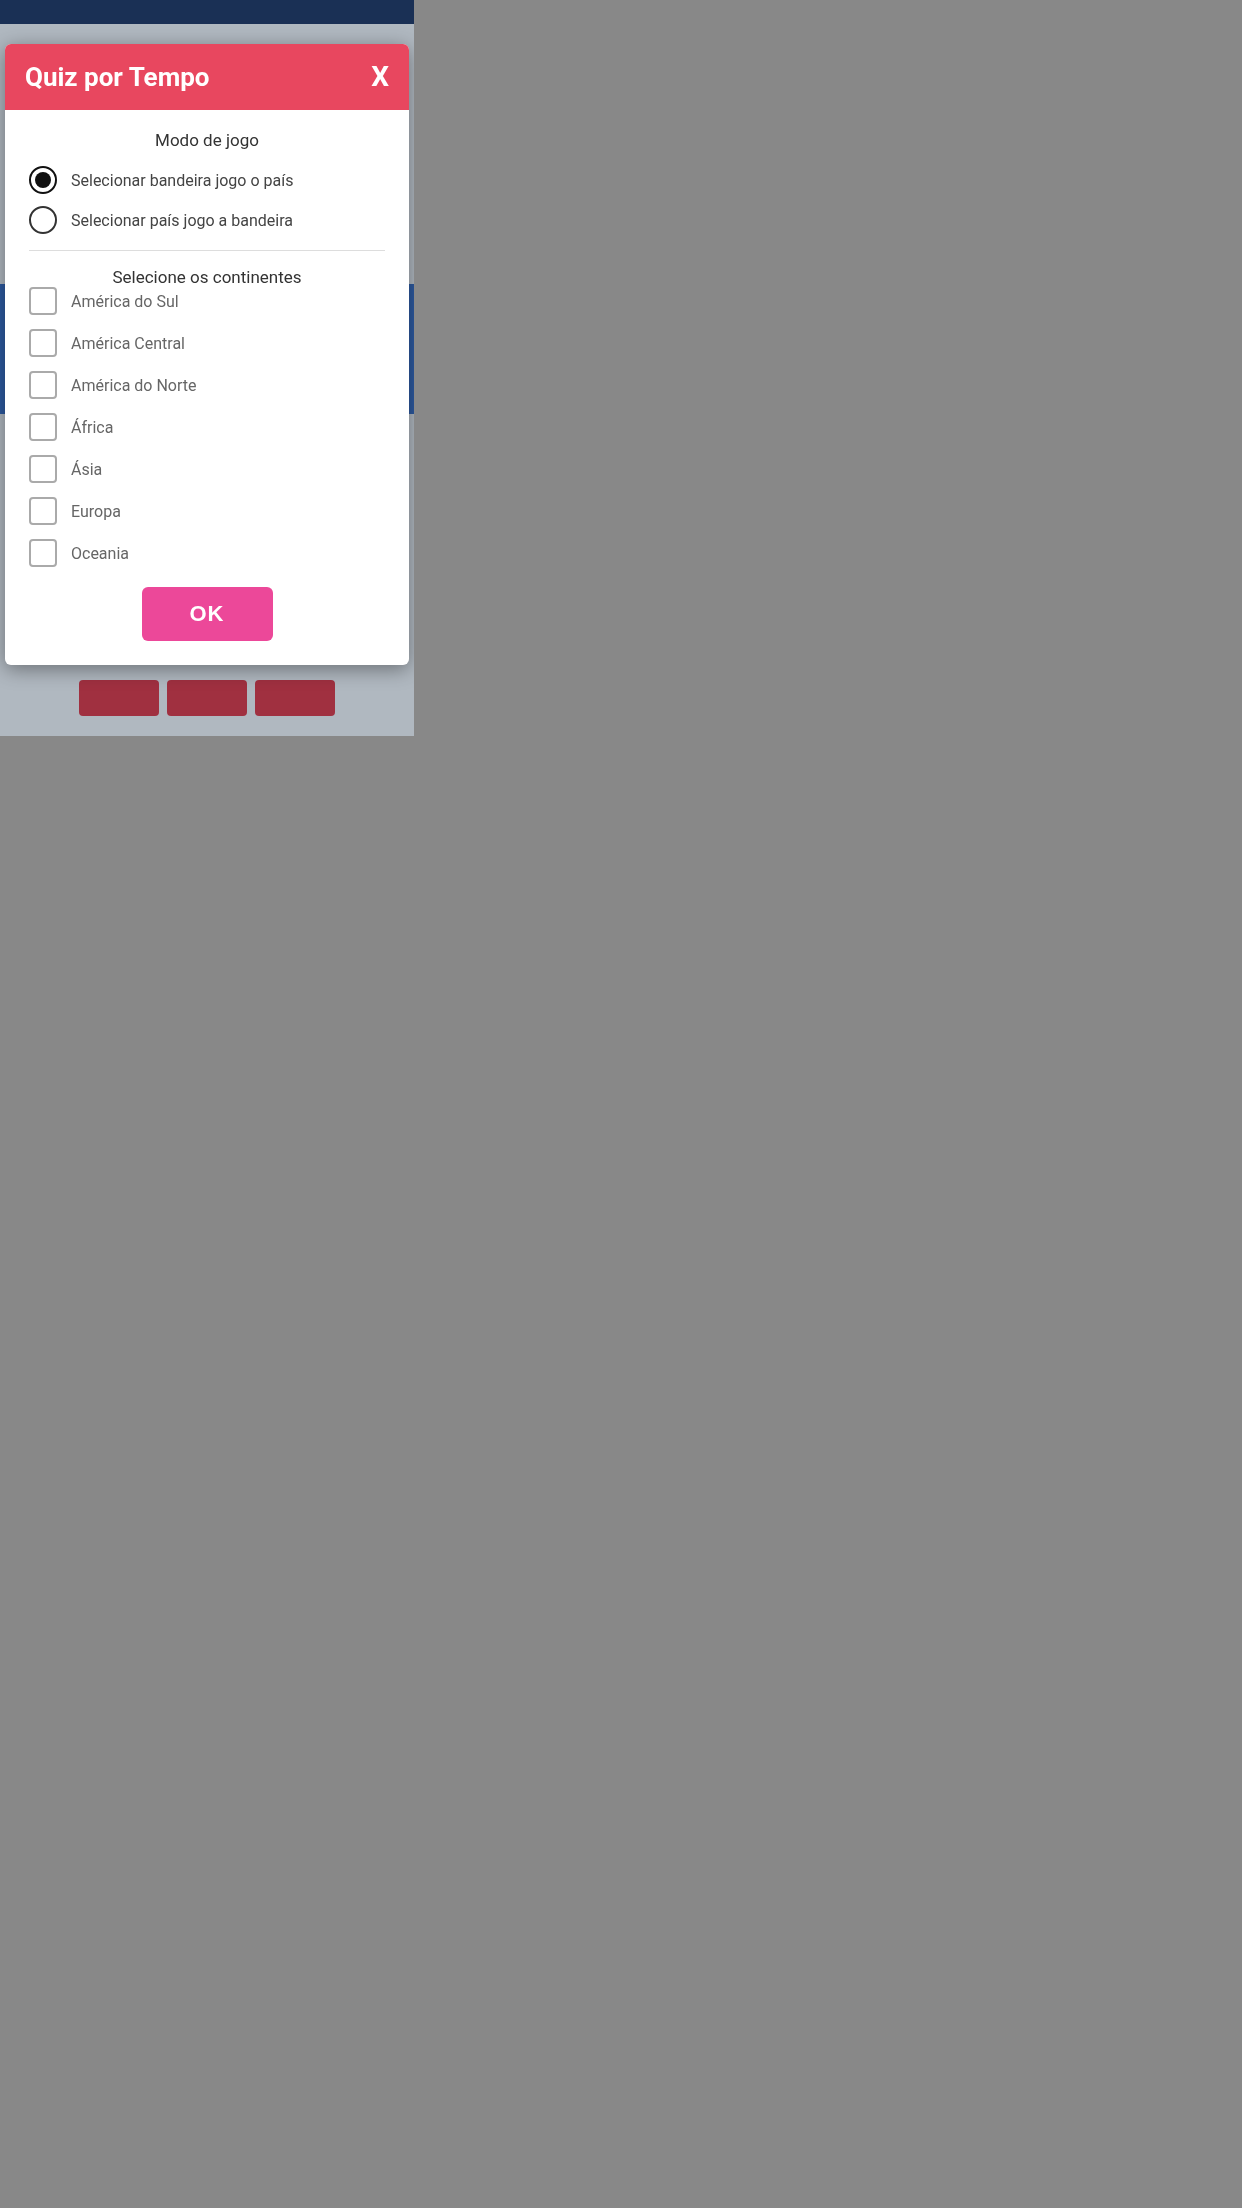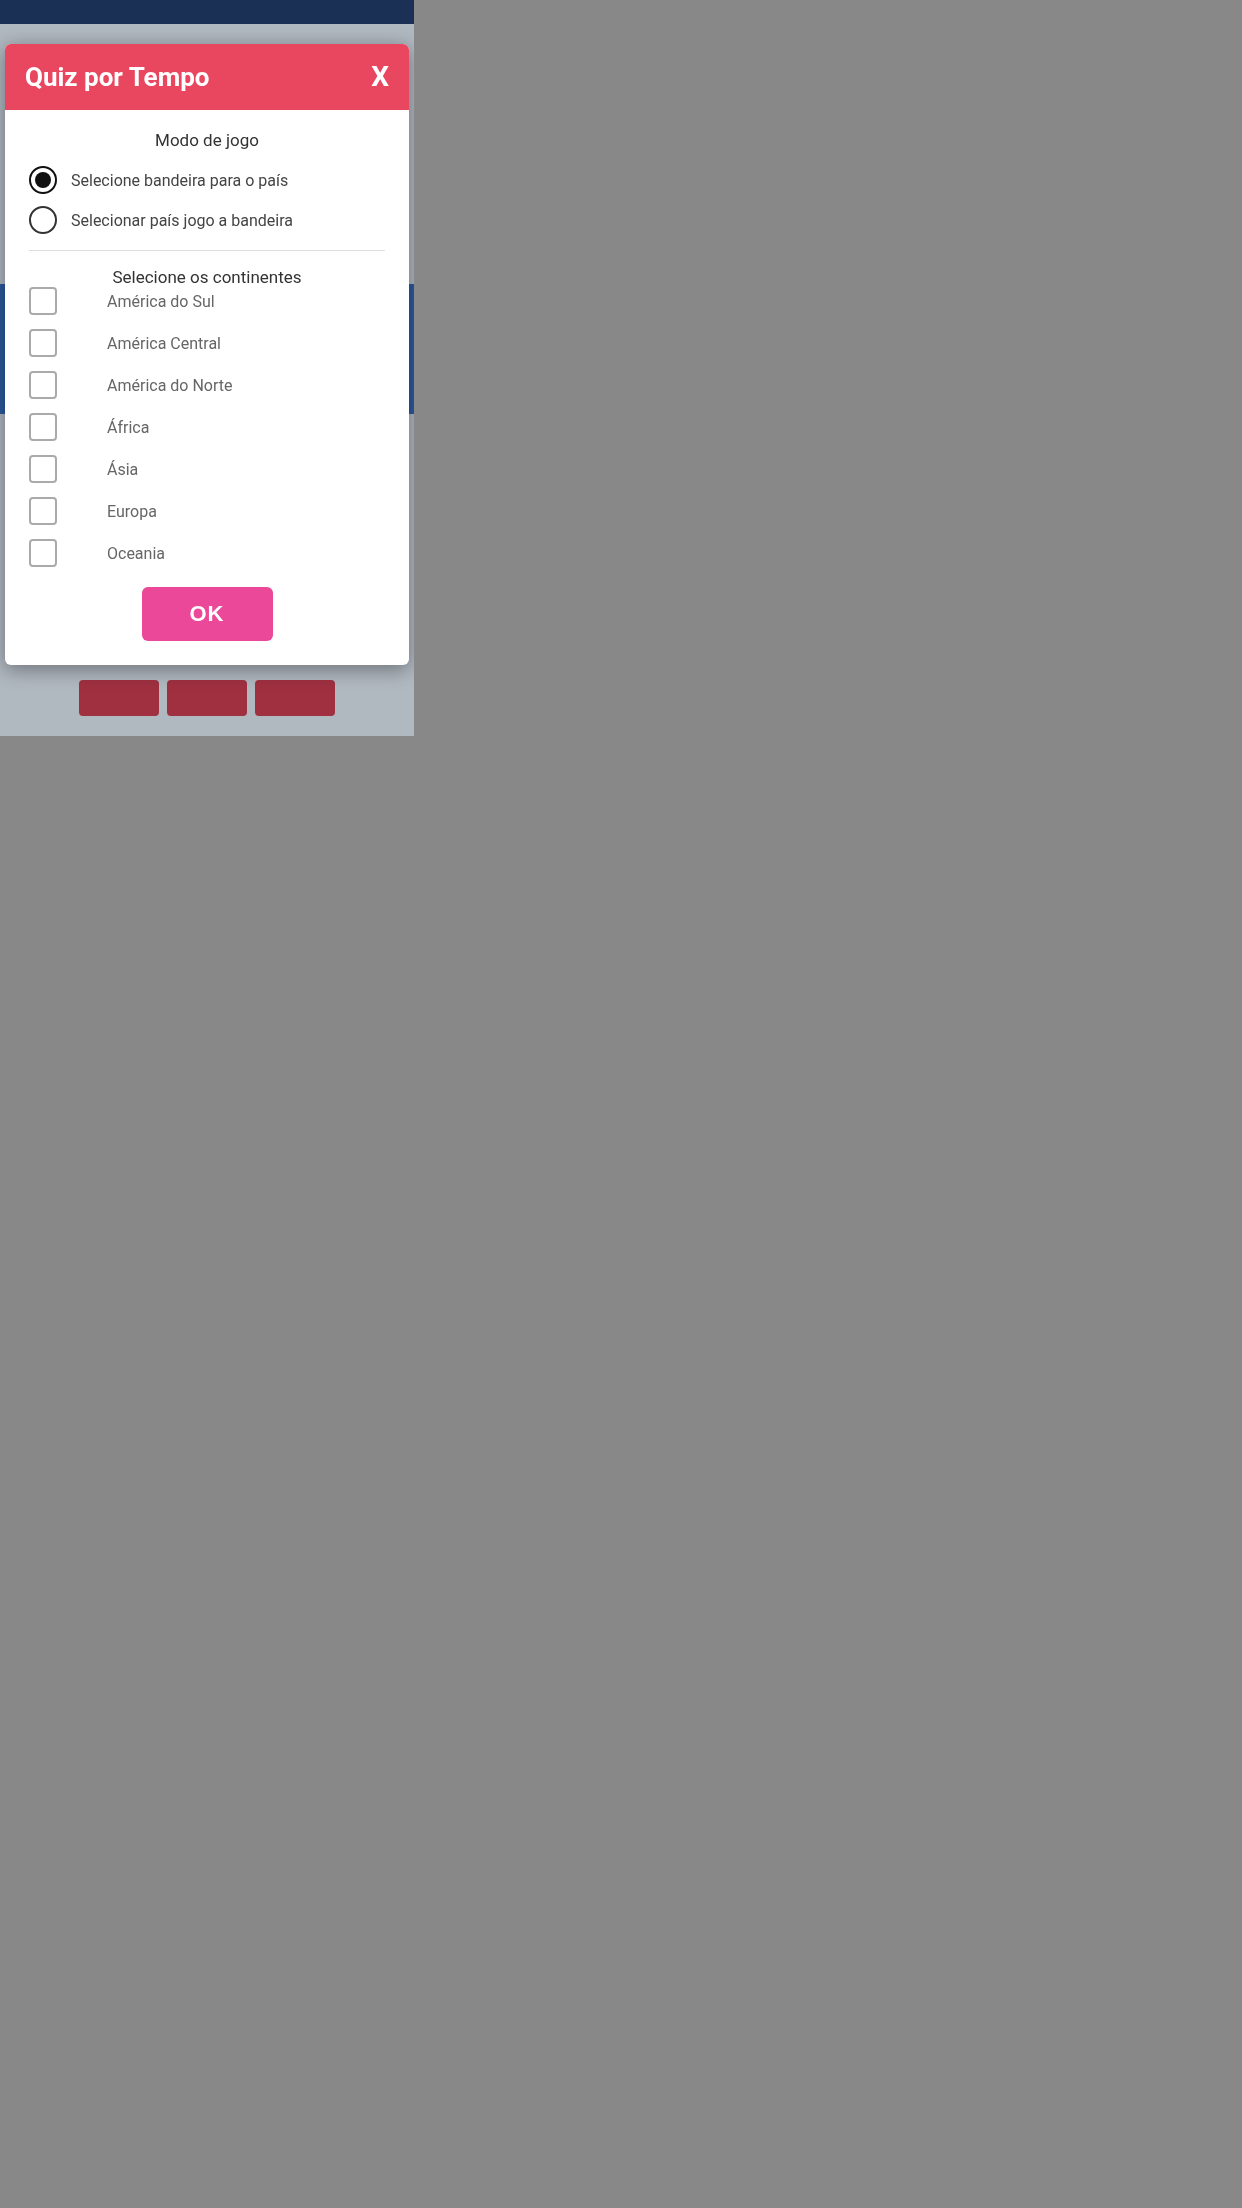--- a/index.html
+++ b/index.html
@@ -184,21 +184,20 @@
 
     .checkbox-group {
       margin-bottom: 20px;
     }
 
     .checkbox-item {
       display: flex;
       align-items: center;
       margin-bottom: 14px;
       cursor: pointer;
-      gap: 36px;
     }
 
     .checkbox-box {
       width: 28px;
       height: 28px;
       border: 2.5px solid #aaa;
       border-radius: 4px;
       margin-right: 14px;
       flex-shrink: 0;
       background: white;
@@ -251,21 +250,21 @@
       <span class="modal-title">Quiz por Tempo</span>
       <span class="modal-close">X</span>
     </div>
     <div class="modal-body">
 
       <div class="section-title">Modo de jogo</div>
 
       <div class="radio-group">
         <div class="radio-item">
           <div class="radio-circle checked"></div>
-          <span class="radio-label">Selecione bandeira para o país</span>
+          <span class="radio-label">Selecionar bandeira jogo o país</span>
         </div>
         <div class="radio-item">
           <div class="radio-circle"></div>
           <span class="radio-label">Selecionar país jogo a bandeira</span>
         </div>
       </div>
 
       <div class="divider"></div>
 
       <div class="continents-title">Selecione os continentes</div>

